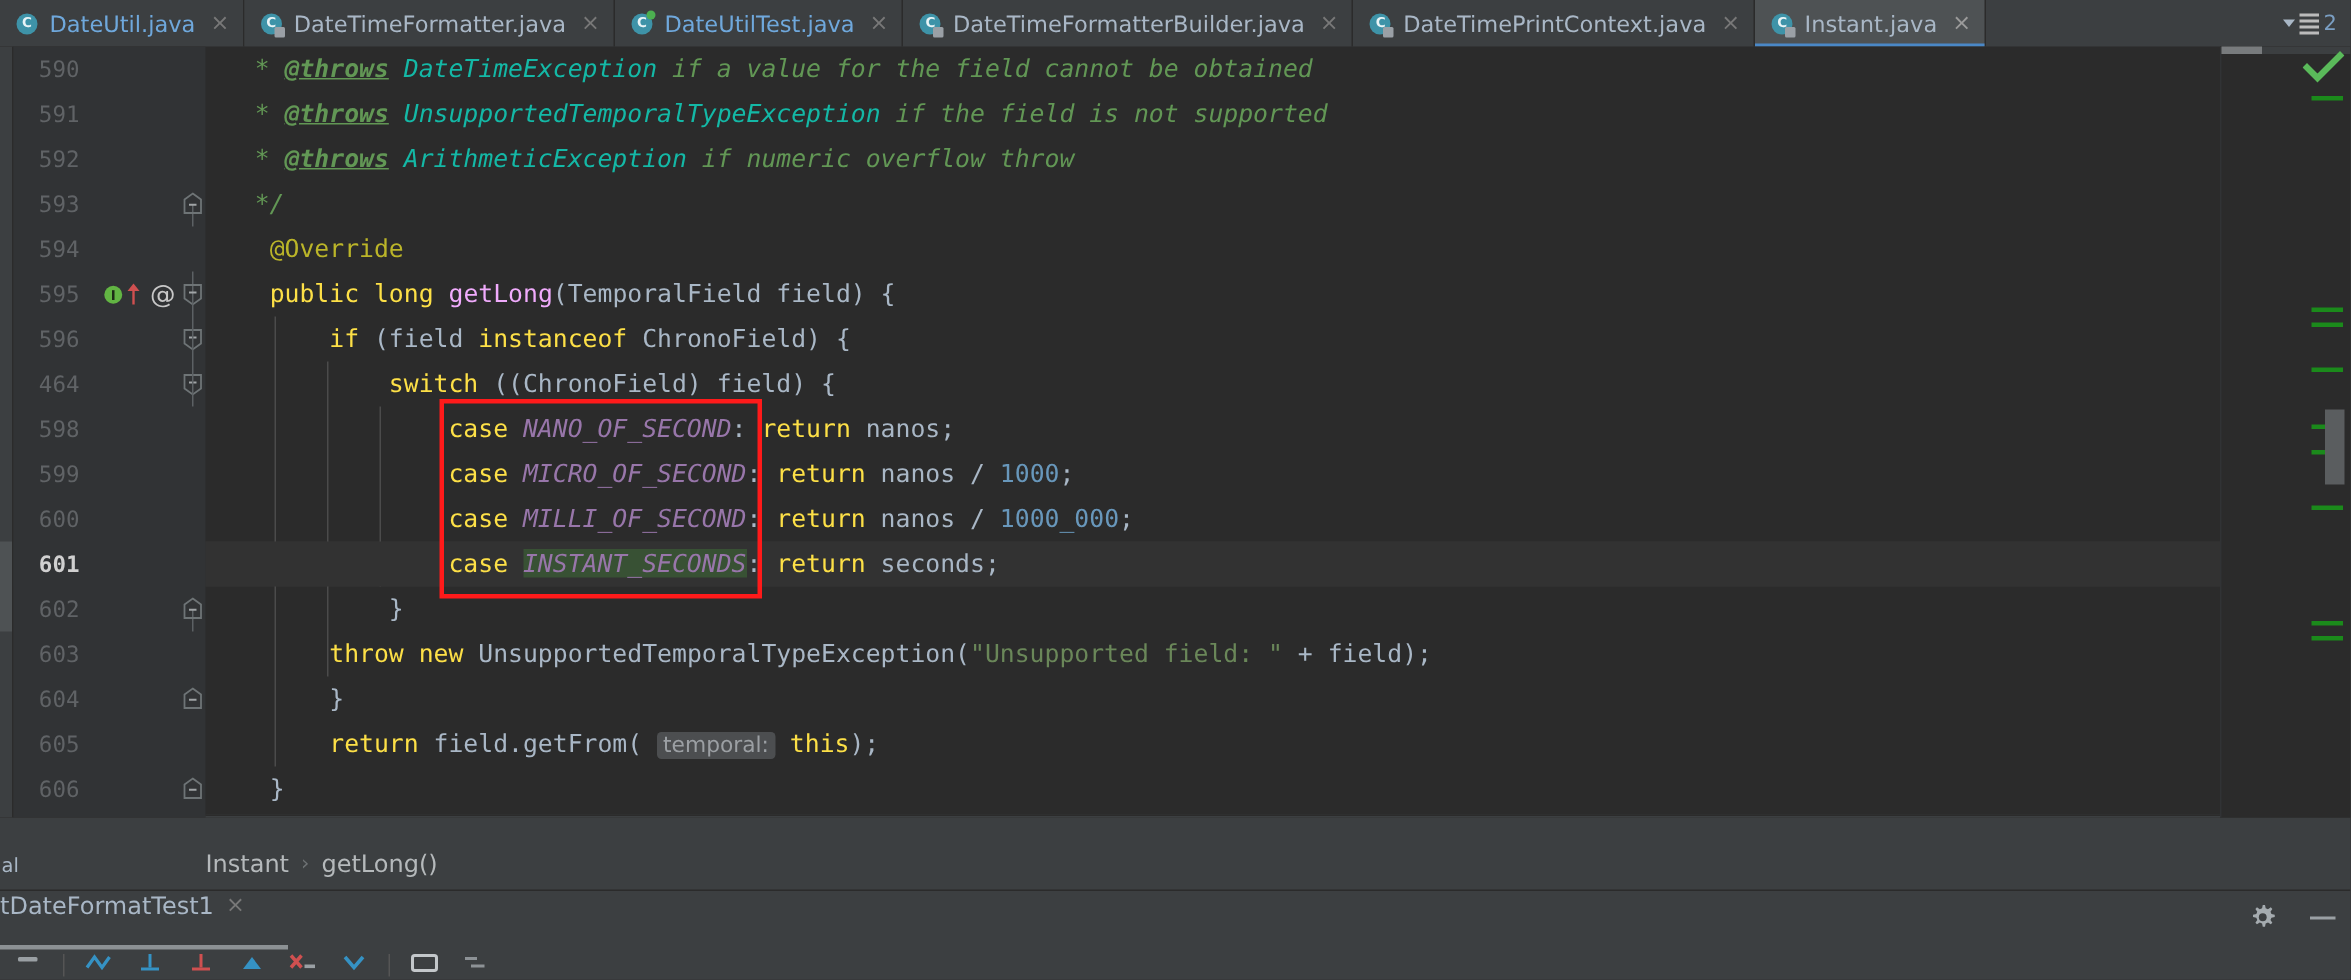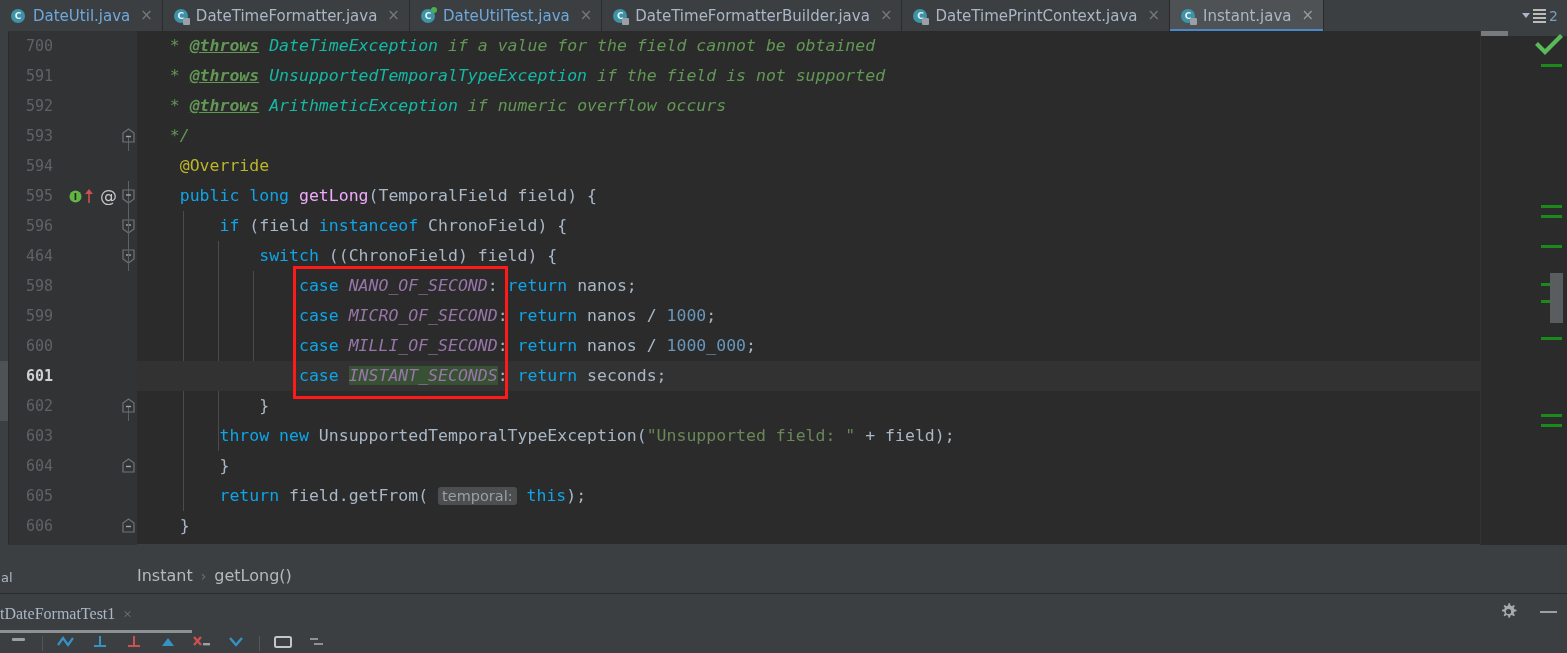--- a/index.html
+++ b/index.html
@@ -107,21 +107,21 @@
     font-family: "DejaVu Sans Mono", monospace; font-size: 16.5px;
     line-height: 30px; white-space: pre; color: #a9b7c6;
   }
   .crow.current { background: #323232; }
   #currentline-fullrow {
     position: absolute; left: 9px; right: 0; height: 30px; background: #323232;
   }
   .code-inner { position: relative; padding-left: 3px; }
 
   
-  .kw   { color: #0ea5e9; }
+  .kw   { color: #fde047; }
   .meth { color: #f0abfc; }
   .ident{ color: #a9b7c6; }
   .num  { color: #6897bb; }
   .str  { color: #6a8759; }
   .anno { color: #bbb529; }
   .cmt  { color: #629755; font-style: italic; }
   .cmt-tag { color: #629755; font-style: italic; font-weight: bold; text-decoration: underline; }
   .cmt-ref { color: #14b8a6; font-style: italic; }
   .const{ color: #9876aa; font-style: italic; }
   .const.hl { background: #385134; }
@@ -179,22 +179,22 @@
     overflow: hidden;
   }
 
   
   #bottom {
     position: absolute; left: 0; top: 594px; width: 1567px; height: 59px;
     background: #3c3f41;
   }
   #runtab {
     position: absolute; left: 0; top: 0; height: 40px;
-    display: flex; align-items: center; gap: 8px; padding: 0 10px 0 0;
-    font-size: 16px; color: #a9b7c6; font-family: Liberation Serif, serif;
+    display: flex; gap: 8px; padding: 0 10px 0 0;
+    font-size: 16px; color: #a9b7c6;
   }
   #runtab .underline {
     position: absolute; left: 0; bottom: 1px; width: 192px; height: 3px; background: #8c9194;
   }
   #runtab .rclose { color: #787878; font-size: 15px; }
   #bottom-right {
     position: absolute; right: 10px; top: 8px;
     display: flex; align-items: center; gap: 22px;
   }
   #bottom-right .dash { width: 17px; height: 2px; background: #9aa0a4; }
@@ -275,21 +275,21 @@
 
   <div id="editor">
 
     <div id="currentline-fullrow" style="top:330px"></div>
 
     <div id="leftstrip">
       <div class="nub"></div>
     </div>
 
     <div id="gutter">
-      <div class="lnum" style="top:0px">700</div>
+      <div class="lnum" style="top:0px">590</div>
       <div class="lnum" style="top:30px">591</div>
       <div class="lnum" style="top:60px">592</div>
       <div class="lnum" style="top:90px">593</div>
       <div class="lnum" style="top:120px">594</div>
       <div class="lnum" style="top:150px">595</div>
       <div class="lnum" style="top:180px">596</div>
       <div class="lnum" style="top:210px">464</div>
       <div class="lnum" style="top:240px">598</div>
       <div class="lnum" style="top:270px">599</div>
       <div class="lnum" style="top:300px">600</div>
@@ -381,21 +381,21 @@
     <div id="codearea">
 
       <div class="iguide" style="left:46px;  top:180px; height:300px;"></div>
       <div class="iguide" style="left:81px;  top:210px; height:210px;"></div>
       <div class="iguide" style="left:116px; top:240px; height:120px;"></div>
 
       <div class="crow" style="top:0px"><span class="code-inner">   <span class="cmt">*</span> <span class="cmt-tag">@throws</span> <span class="cmt-ref">DateTimeException</span> <span class="cmt">if a value for the field cannot be obtained</span></span></div>
 
       <div class="crow" style="top:30px"><span class="code-inner">   <span class="cmt">*</span> <span class="cmt-tag">@throws</span> <span class="cmt-ref">UnsupportedTemporalTypeException</span> <span class="cmt">if the field is not supported</span></span></div>
 
-      <div class="crow" style="top:60px"><span class="code-inner">   <span class="cmt">*</span> <span class="cmt-tag">@throws</span> <span class="cmt-ref">ArithmeticException</span> <span class="cmt">if numeric overflow occurs</span></span></div>
+      <div class="crow" style="top:60px"><span class="code-inner">   <span class="cmt">*</span> <span class="cmt-tag">@throws</span> <span class="cmt-ref">ArithmeticException</span> <span class="cmt">if numeric overflow throw</span></span></div>
 
       <div class="crow" style="top:90px"><span class="code-inner">   <span class="cmt">*/</span></span></div>
 
       <div class="crow" style="top:120px"><span class="code-inner">    <span class="anno">@Override</span></span></div>
 
       <div class="crow" style="top:150px"><span class="code-inner">    <span class="kw">public</span> <span class="kw">long</span> <span class="meth">getLong</span><span class="ident">(TemporalField field) {</span></span></div>
 
       <div class="crow" style="top:180px"><span class="code-inner">        <span class="kw">if</span><span class="ident"> (field </span><span class="kw">instanceof</span><span class="ident"> ChronoField) {</span></span></div>
 
       <div class="crow" style="top:210px"><span class="code-inner">            <span class="kw">switch</span><span class="ident"> ((ChronoField) field) {</span></span></div>

